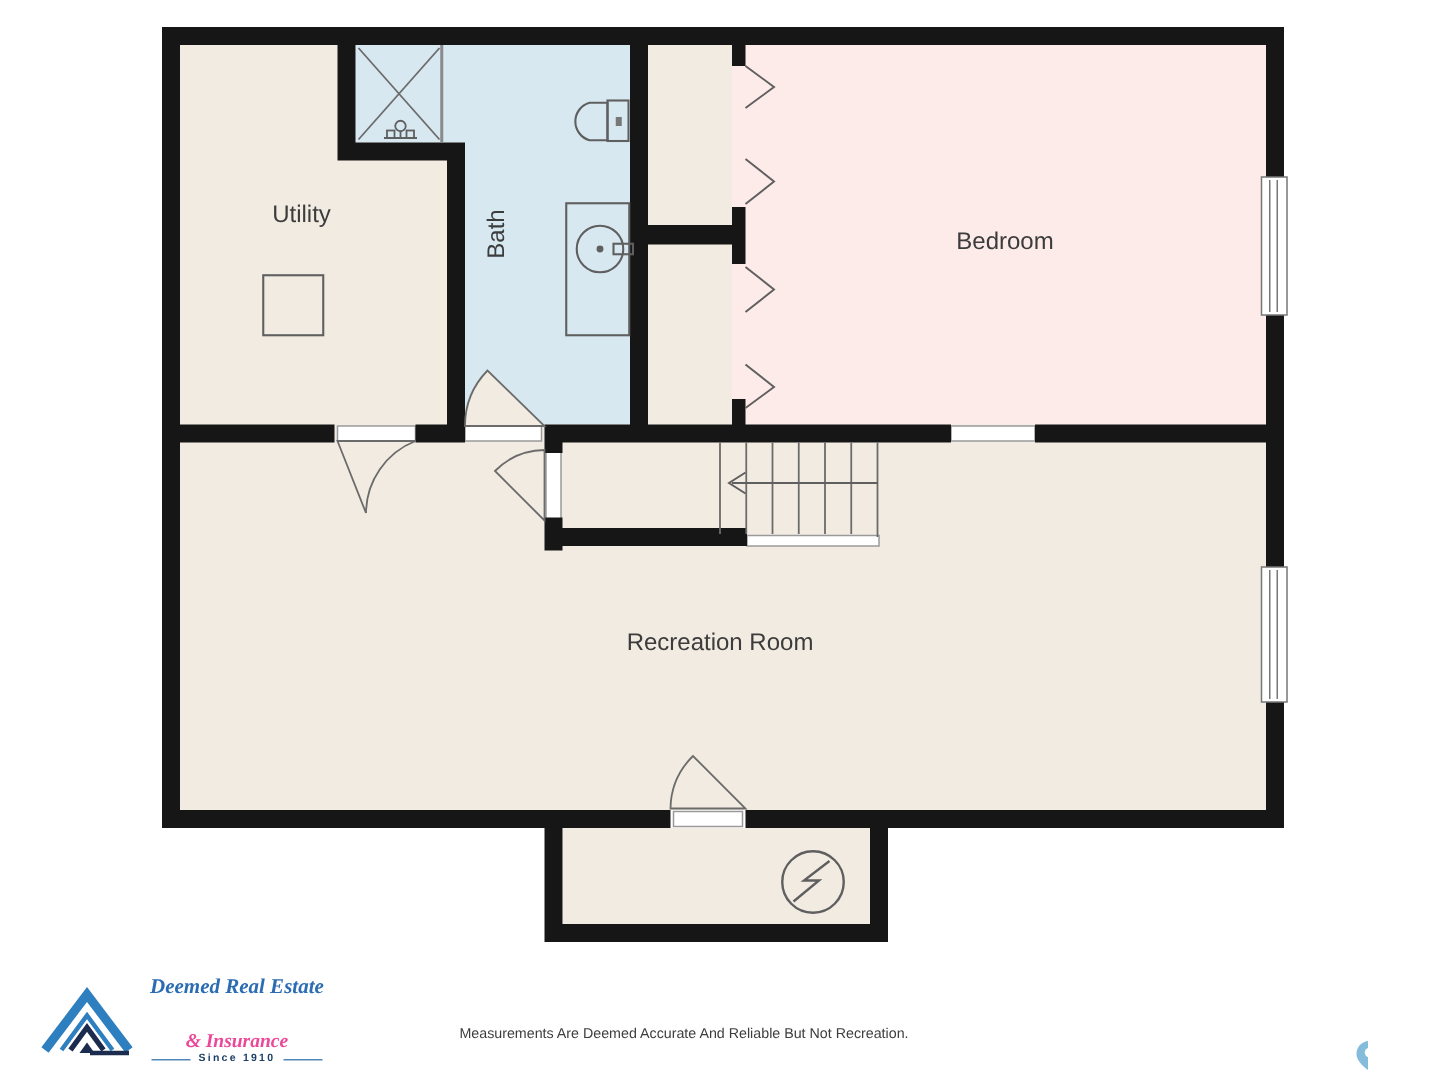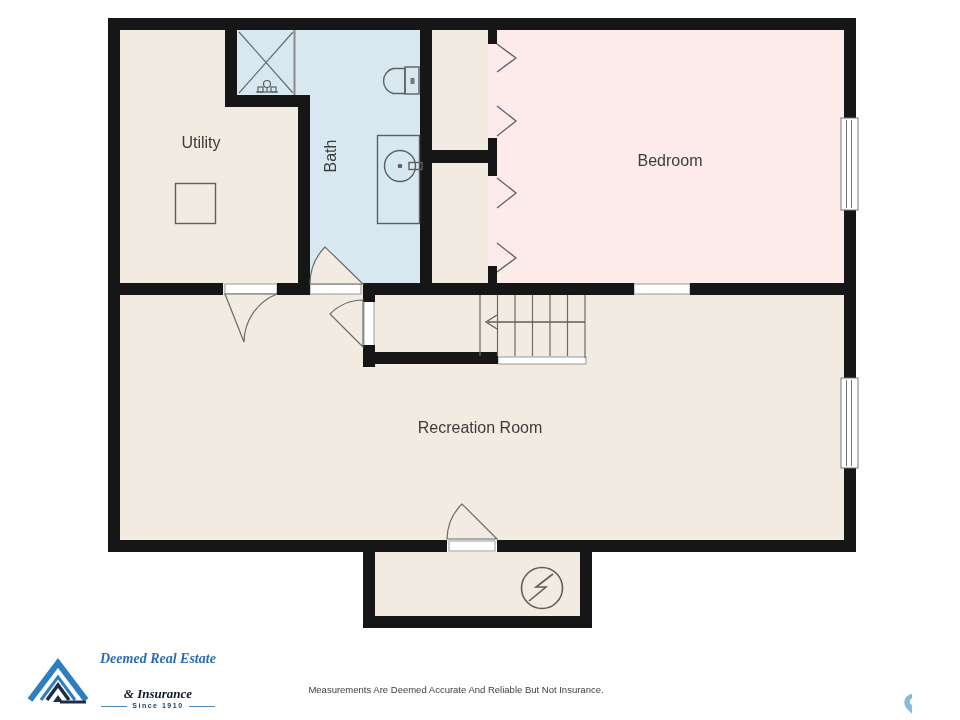--- a/index.html
+++ b/index.html
@@ -8,21 +8,21 @@
   svg{display:block;}
   .room-label{fill:#3c3c3c;font-size:16px;font-family:"Liberation Sans",sans-serif;}
   .thin{stroke:#6b6b6b;stroke-width:1.2;fill:none;}
   .threshold{fill:#ffffff;stroke:#9a9a9a;stroke-width:1;}
   .fixture{stroke:#5f5f5f;stroke-width:1.4;fill:none;}
   #footer-logo{position:absolute;left:26px;top:652px;display:flex;align-items:center;gap:10px;}
   #brand-text{display:flex;flex-direction:column;align-items:center;line-height:1.05;}
   .brand-line1{font-family:"Liberation Serif",serif;font-style:italic;font-weight:bold;
                font-size:14px;color:#2b6cb3;white-space:nowrap;}
   .brand-line2{font-family:"Liberation Serif",serif;font-style:italic;font-weight:bold;
-               font-size:13px;color:#0f172a;white-space:nowrap;margin-top:20px;}
+               font-size:13px;color:#ec4899;white-space:nowrap;margin-top:20px;}
   .brand-tagline-row{display:flex;align-items:center;gap:5px;margin-top:2px;}
   .tag-dash{width:26px;height:0;border-top:1px solid #4f87b8;}
   .brand-tagline{font-size:7px;letter-spacing:1.5px;color:#1d3f66;font-weight:bold;white-space:nowrap;}
   #disclaimer{position:absolute;left:0;right:0;top:684px;text-align:center;
               font-size:9.5px;color:#3d3d3d;}
   #map-pin{position:absolute;left:902px;top:692px;}
 </style>
 </head>
 <body>
 
@@ -164,20 +164,20 @@
       <span class="brand-line1">Deemed Real Estate</span>
       <span class="brand-line2">&amp; Insurance</span>
       <span class="brand-tagline-row">
         <span class="tag-dash"></span>
         <span class="brand-tagline">Since 1910</span>
         <span class="tag-dash"></span>
       </span>
     </div>
   </div>
 
-  <div id="disclaimer">Measurements Are Deemed Accurate And Reliable But Not Insurance.</div>
+  <div id="disclaimer">Measurements Are Deemed Accurate And Reliable But Not Recreation.</div>
 
   <svg id="map-pin" width="22" height="24" viewBox="0 0 24 26">
     <path d="M12,2 C6.5,2 2.5,6.3 2.5,11.5 C2.5,18 12,24 12,24 C12,24 21.5,18 21.5,11.5 C21.5,6.3 17.5,2 12,2 Z" fill="#85bcdc"></path>
     <circle cx="12" cy="10.5" r="3.5" fill="#ffffff"></circle>
   </svg>
 
 </div>
 
 </body></html>

